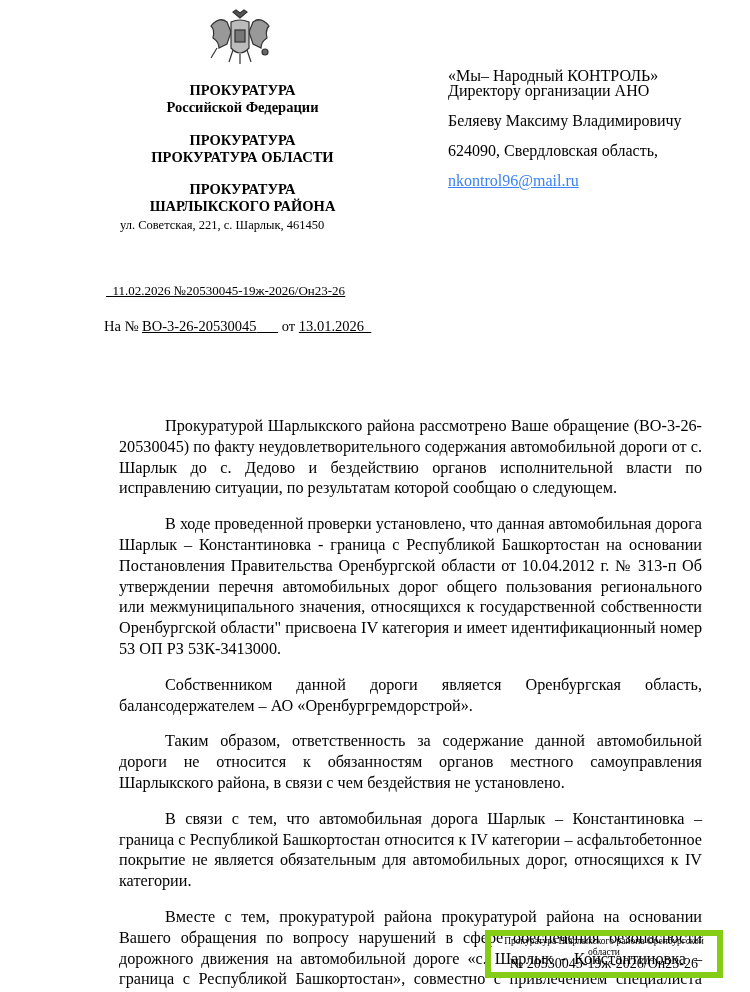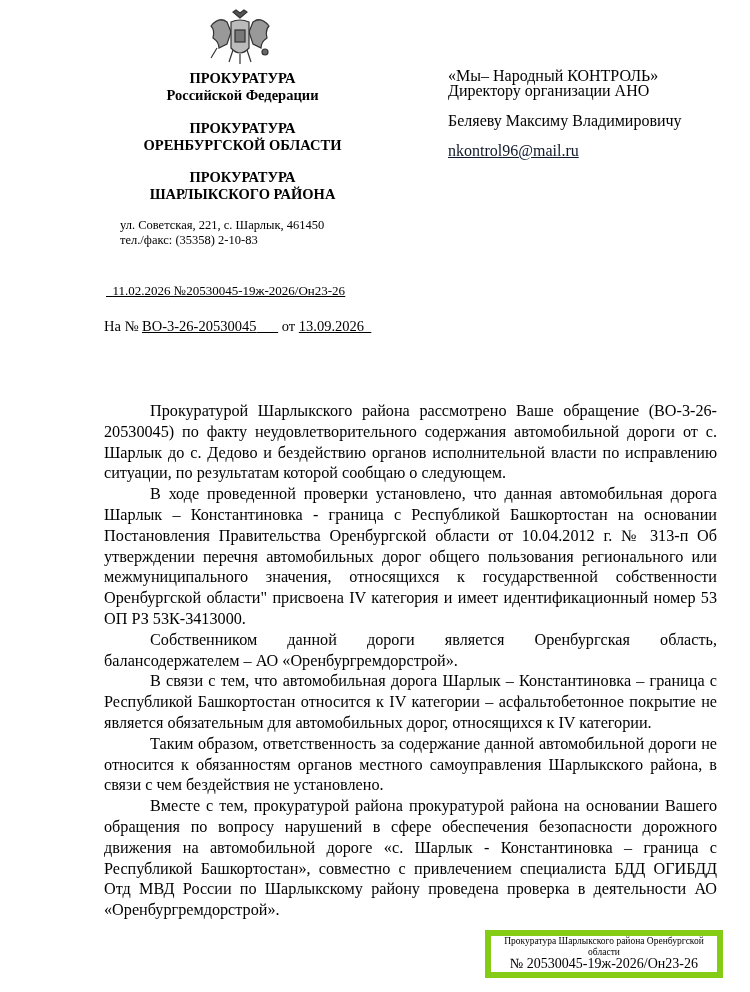--- a/index.html
+++ b/index.html
@@ -1,31 +1,31 @@
 <!DOCTYPE html>
 <html><head>
 <meta charset="utf-8">
 <style>
   html, body { margin:0; padding:0; background:#ffffff; }
   body { width:750px; height:992px; position:relative; overflow:hidden; font-family:"Liberation Serif", serif; color:#000; }
   .emblem { position:absolute; left:205px; top:8px; width:70px; height:60px; }
-  .org { position:absolute; left:120px; width:245px; text-align:center; font-weight:bold; font-size:14.5px; line-height:17px; }
+  .org { position:absolute; left:120px; width:245px; text-align:center; font-weight:bold; font-size:14.5px; line-height:17px;margin-top:12px; }
   .org1 { top:70px; }
   .org2 { top:120px; }
   .org3 { top:169px; }
   .addr { position:absolute; left:120px; top:218px; width:245px; text-align:left; font-size:12.5px; line-height:15px; }
   .regline { position:absolute; left:106px; top:283px; font-size:13px;text-decoration:underline; }
   .regline .u { text-decoration:underline; }
   .reply { position:absolute; left:104px; top:318px; font-size:14.5px; }
   .reply .u { text-decoration:underline; }
   .recipient { position:absolute; left:448px; top:68px; width:285px; font-size:16px; line-height:15px; }
   .recipient .blk { margin-bottom:15px; }
-  .recipient a { color:#0f172a; text-decoration:underline; }
+  .recipient a { color:#3b82f6; text-decoration:underline; }
   .body { position:absolute; left:104px; top:401px; width:613px; font-size:16.2px; line-height:20.8px; text-align:justify; }
-  .body p { margin:0; text-indent:46px; }
+  .body p { margin:15px; text-indent:46px; }
   .stamp { position:absolute; left:485px; top:930px; width:238px; height:48px; border:6px solid #84cc16; font-size:9.5px; line-height:11px; text-align:center; box-sizing:border-box; }
   .stamp .num { font-size:14px; }
 </style>
 </head>
 <body>
 
 <div class="emblem">
   <svg width="70" height="60" viewBox="0 0 70 60">
     <g fill="none" stroke="#333" stroke-width="1.2">
       <path d="M35 10 L28 4 L31 2 L35 5 L39 2 L42 4 Z" fill="#555"></path>
@@ -39,60 +39,60 @@
     </g>
   </svg>
 </div>
 
 <div class="org org1">
   <div>ПРОКУРАТУРА</div>
   <div>Российской Федерации</div>
 </div>
 <div class="org org2">
   <div>ПРОКУРАТУРА</div>
-  <div>ОРЕНБУРГСКОЙ ОБЛАСТИ</div>
+  <div>ПРОКУРАТУРА ОБЛАСТИ</div>
 </div>
 <div class="org org3">
   <div>ПРОКУРАТУРА</div>
   <div>ШАРЛЫКСКОГО РАЙОНА</div>
 </div>
 
 <div class="addr">
   <div>ул. Советская, 221, с. Шарлык, 461450</div>
-  <div>тел./факс: (35358) 2-10-83</div>
 </div>
 
 <div class="regline">
   <span class="u">&nbsp;&nbsp;<span>11.02.2026</span>&nbsp;</span><span>№</span><span class="u">20530045-19ж-2026/Он23-26</span>
 </div>
 
 <div class="reply">
   <span>На №</span>
   <span class="u"><span>ВО-3-26-20530045</span>&nbsp;&nbsp;&nbsp;&nbsp;&nbsp;&nbsp;</span>
   <span>от</span>
-  <span class="u"><span>13.09.2026</span>&nbsp;&nbsp;</span>
+  <span class="u"><span>13.01.2026</span>&nbsp;&nbsp;</span>
 </div>
 
 <div class="recipient">
   <div class="blk">
     <div>«Мы– Народный КОНТРОЛЬ»</div>
     <div>Директору организации АНО</div>
   </div>
   <div class="blk">Беляеву Максиму Владимировичу</div>
   <div class="blk">
+    <div>624090, Свердловская область,</div>
   </div>
   <div class="blk"><a href="#">nkontrol96@mail.ru</a></div>
 </div>
 
 <div class="body">
   <p>Прокуратурой Шарлыкского района рассмотрено Ваше обращение (ВО-3-26-20530045) по факту неудовлетворительного содержания автомобильной дороги от с. Шарлык до с. Дедово и бездействию органов исполнительной власти по исправлению ситуации, по результатам которой сообщаю о следующем.</p>
   <p>В ходе проведенной проверки установлено, что данная автомобильная дорога Шарлык – Константиновка - граница с Республикой Башкортостан на основании Постановления Правительства Оренбургской области от 10.04.2012 г. № 313-п Об утверждении перечня автомобильных дорог общего пользования регионального или межмуниципального значения, относящихся к государственной собственности Оренбургской области" присвоена IV категория и имеет идентификационный номер 53 ОП РЗ 53К-3413000.</p>
   <p>Собственником данной дороги является Оренбургская область, балансодержателем – АО «Оренбургремдорстрой».</p>
+  <p>Таким образом, ответственность за содержание данной автомобильной дороги не относится к обязанностям органов местного самоуправления Шарлыкского района, в связи с чем бездействия не установлено.</p>
   <p>В связи с тем, что автомобильная дорога Шарлык – Константиновка – граница с Республикой Башкортостан относится к IV категории – асфальтобетонное покрытие не является обязательным для автомобильных дорог, относящихся к IV категории.</p>
-  <p>Таким образом, ответственность за содержание данной автомобильной дороги не относится к обязанностям органов местного самоуправления Шарлыкского района, в связи с чем бездействия не установлено.</p>
   <p>Вместе с тем, прокуратурой района прокуратурой района на основании Вашего обращения по вопросу нарушений в сфере обеспечения безопасности дорожного движения на автомобильной дороге «с. Шарлык - Константиновка – граница с Республикой Башкортостан», совместно с привлечением специалиста БДД ОГИБДД Отд МВД России по Шарлыкскому району проведена проверка в деятельности АО «Оренбургремдорстрой».</p>
 </div>
 
 <div class="stamp">
   <div>Прокуратура Шарлыкского района Оренбургской</div>
   <div>области</div>
   <div class="num"><span>№</span> <span>20530045-19ж-2026/Он23-26</span></div>
 </div>
 
 </body></html>

